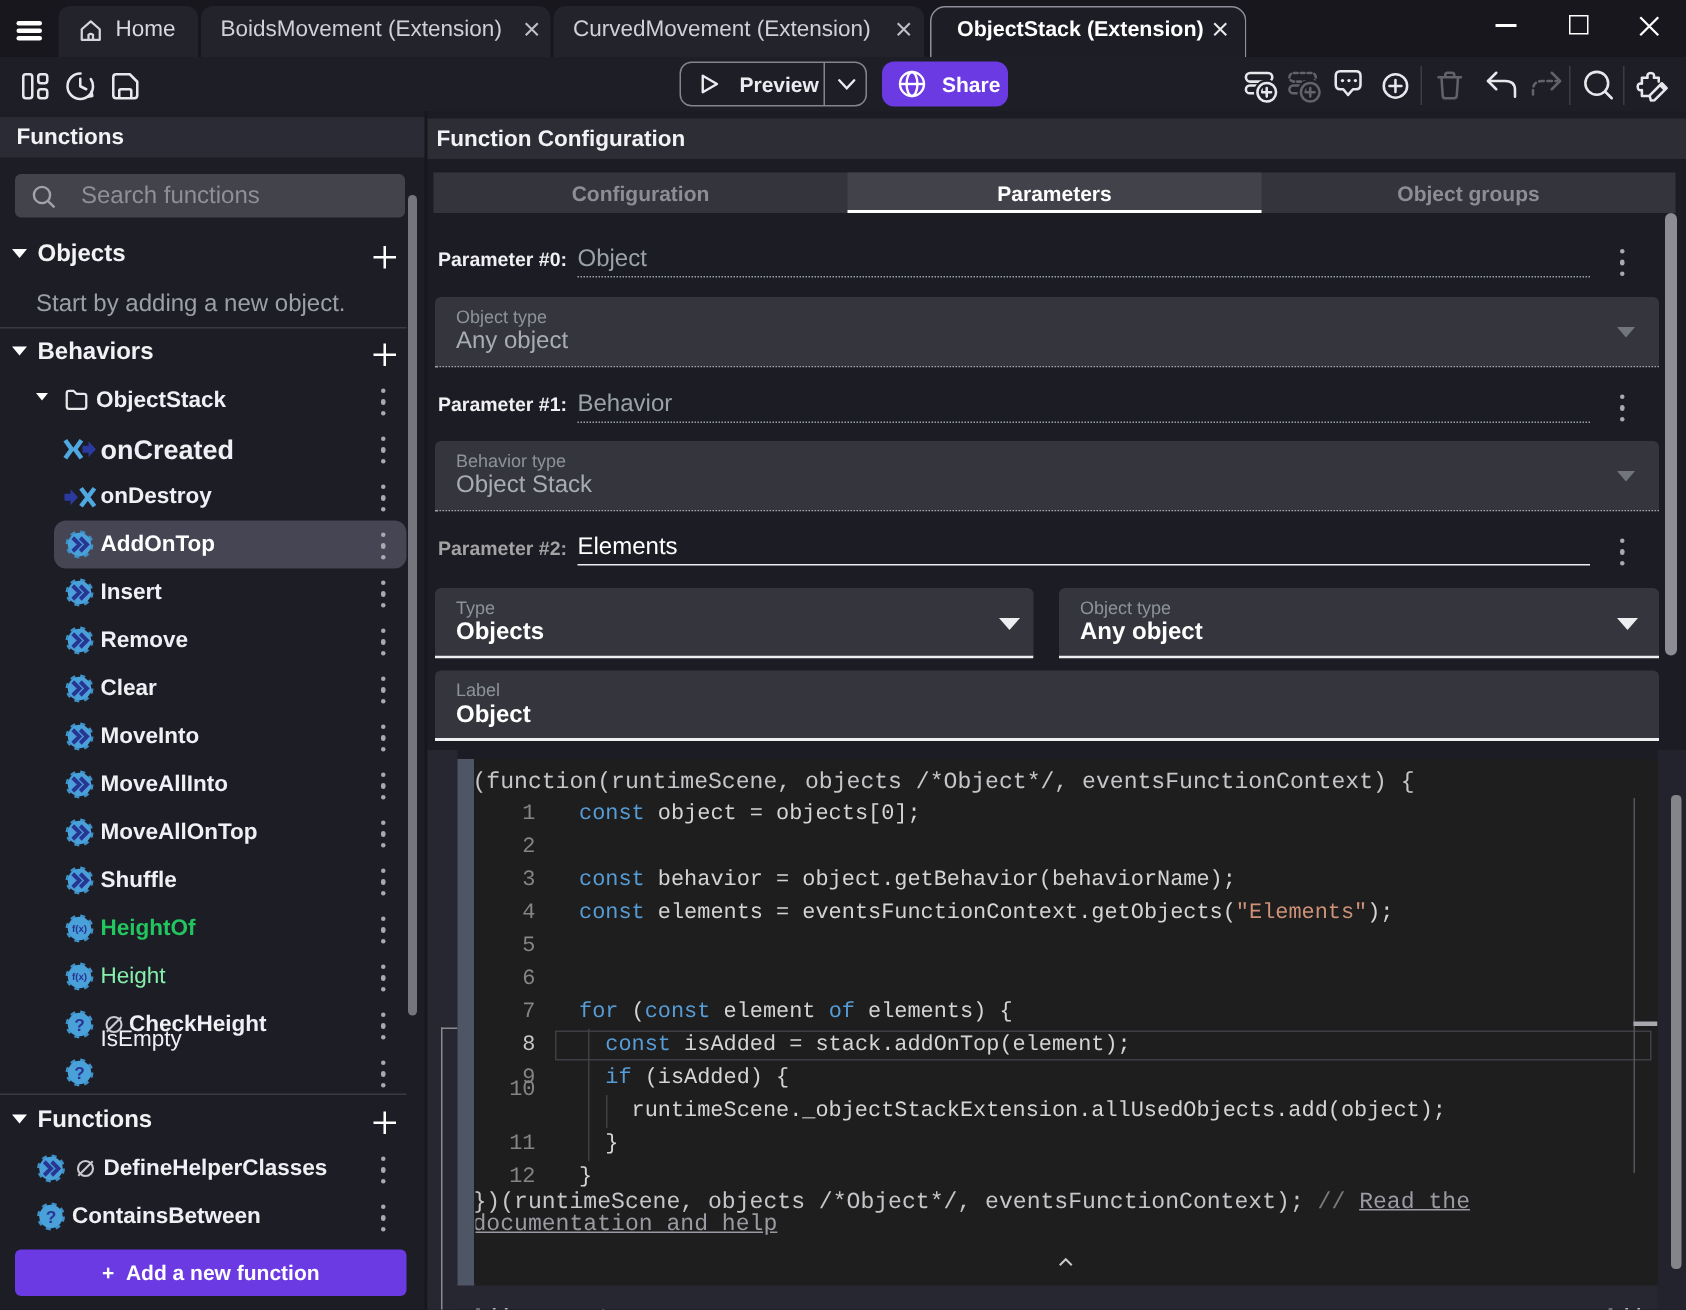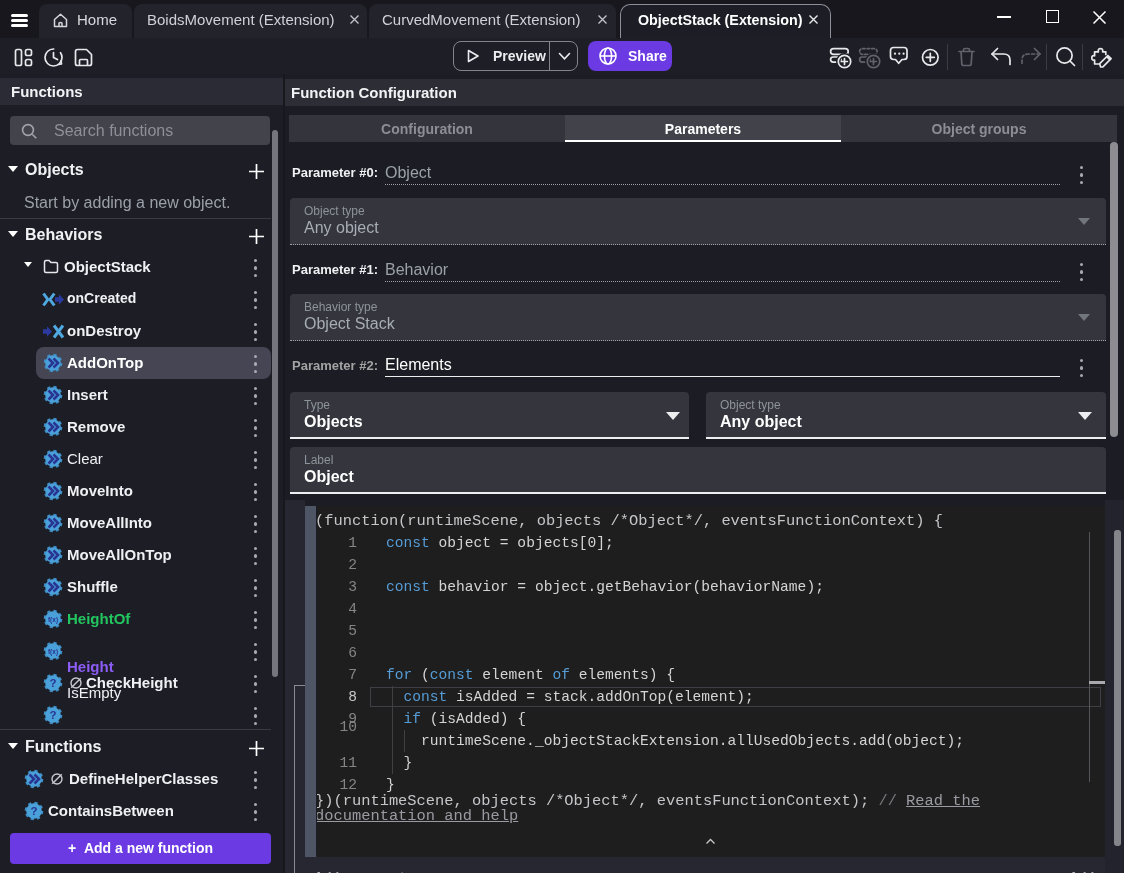--- a/index.html
+++ b/index.html
@@ -191,21 +191,21 @@
         <i></i>
         <i></i>
       </div>
 
     <div class="abs" style="left:36px;top:273px;width:235px;height:32px;background:#454553;border-radius:8px;"></div>
 
     <svg class="abs" style="left:42px;top:218px" width="23" height="15" viewBox="0 0 23 15">
         <path d="M1.5 1.5 L5.8 7.5 L1.5 13.5 M12.3 1.5 L8 7.5 L12.3 13.5" fill="none" stroke="#4fa8e0" stroke-width="3"></path>
         <path d="M13 5.2 L17 5.2 L17 2.2 L22 7.5 L17 12.8 L17 9.8 L13 9.8 Z" fill="#2b3a9e"></path>
       </svg>
-    <div class="abs" style="left:67px;top:216px;font-size:14px;font-weight:bold;color:#eef0f3;">onCreated</div>
+    <div class="abs" style="left:67px;top:216px;font-size:18px;font-weight:bold;color:#eef0f3;">onCreated</div>
     <div class="abs kebab" style="left:254px;top:217px;">
         <i></i>
         <i></i>
         <i></i>
       </div>
 
     <svg class="abs" style="left:42px;top:250px" width="23" height="15" viewBox="0 0 23 15">
         <path d="M1 5.2 L5 5.2 L5 2.2 L10 7.5 L5 12.8 L5 9.8 L1 9.8 Z" fill="#2b3a9e"></path>
         <path d="M12 1.5 L21 13.5 M21 1.5 L12 13.5" fill="none" stroke="#4fa8e0" stroke-width="3"></path>
       </svg>
@@ -246,21 +246,21 @@
     <div class="abs kebab" style="left:254px;top:345px;">
         <i></i>
         <i></i>
         <i></i>
       </div>
 
     <svg class="abs" style="left:43px;top:375px" width="20" height="20" viewBox="0 0 20 20">
         <use href="#gear"></use>
         <path d="M5.5 5.5 L10 10 L5.5 14.5 M10.5 5.5 L15 10 L10.5 14.5" fill="none" stroke="#283593" stroke-width="2.6"></path>
       </svg>
-    <div class="abs" style="left:67px;top:376px;font-size:15px;font-weight:normal;color:#eef0f3;">Clear</div>
+    <div class="abs" style="left:67px;top:376px;font-size:15px;font-weight:bold;color:#eef0f3;">Clear</div>
     <div class="abs kebab" style="left:254px;top:377px;">
         <i></i>
         <i></i>
         <i></i>
       </div>
 
     <svg class="abs" style="left:43px;top:407px" width="20" height="20" viewBox="0 0 20 20">
         <use href="#gear"></use>
         <path d="M5.5 5.5 L10 10 L5.5 14.5 M10.5 5.5 L15 10 L10.5 14.5" fill="none" stroke="#283593" stroke-width="2.6"></path>
       </svg>
@@ -312,21 +312,21 @@
     <div class="abs kebab" style="left:254px;top:537px;">
         <i></i>
         <i></i>
         <i></i>
       </div>
 
     <svg class="abs" style="left:43px;top:567px" width="20" height="20" viewBox="0 0 20 20">
         <use href="#gear"></use>
         <text x="10" y="12.5" text-anchor="middle" font-size="6.5" font-weight="bold" fill="#283593" font-family="Liberation Sans">f(x)</text>
       </svg>
-    <div class="abs" style="left:67px;top:584px;font-size:15px;font-weight:bold;color:#8b5cf6;">Height</div>
+    <div class="abs" style="left:67px;top:568px;font-size:15px;font-weight:normal;color:#86efac;">Height</div>
     <div class="abs kebab" style="left:254px;top:569px;">
         <i></i>
         <i></i>
         <i></i>
       </div>
 
     <svg class="abs" style="left:43px;top:599px" width="20" height="20" viewBox="0 0 20 20">
         <use href="#gear"></use>
         <text x="10" y="14" text-anchor="middle" font-size="11.5" font-weight="bold" fill="#283593" font-family="Liberation Sans">?</text>
       </svg>
@@ -476,20 +476,21 @@
 
     <div class="abs" style="left:772px;top:26px;width:1px;height:250px;background:#55555c;"></div>
     <div class="abs" style="left:772px;top:175px;width:16px;height:3px;background:#a9a9ad;"></div>
     <div class="code bigcode abs" style="left:-2px;top:6px;">(function(runtimeScene, objects /*Object*/, eventsFunctionContext) {</div>
     <div class="lnum abs" style="top:28px;">1</div>
       <div class="code abs" style="left:69px;top:28px;"><span class="kw">const</span> object = objects[0];</div>
     <div class="lnum abs" style="top:50px;">2</div>
     <div class="lnum abs" style="top:72px;">3</div>
       <div class="code abs" style="left:69px;top:72px;"><span class="kw">const</span> behavior = object.getBehavior(behaviorName);</div>
     <div class="lnum abs" style="top:94px;">4</div>
+      <div class="code abs" style="left:69px;top:94px;"><span class="kw">const</span> elements = eventsFunctionContext.getObjects(<span class="str">"Elements"</span>);</div>
     <div class="lnum abs" style="top:116px;">5</div>
     <div class="lnum abs" style="top:138px;">6</div>
     <div class="lnum abs" style="top:160px;">7</div>
       <div class="code abs" style="left:69px;top:160px;"><span class="kw">for</span> (<span class="kw">const</span> element <span class="kw">of</span> elements) {</div>
     <div class="lnum abs" style="top:182px;color:#c6c6c6;">8</div>
       <div class="code abs" style="left:69px;top:182px;">  <span class="kw">const</span> isAdded = stack.addOnTop(element);</div>
     <div class="lnum abs" style="top:204px;">9</div>
       <div class="code abs" style="left:69px;top:204px;">  <span class="kw">if</span> (isAdded) {</div>
     <div class="lnum abs" style="top:212px;">10</div>
       <div class="code abs" style="left:69px;top:226px;">    runtimeScene._objectStackExtension.allUsedObjects.add(object);</div>

